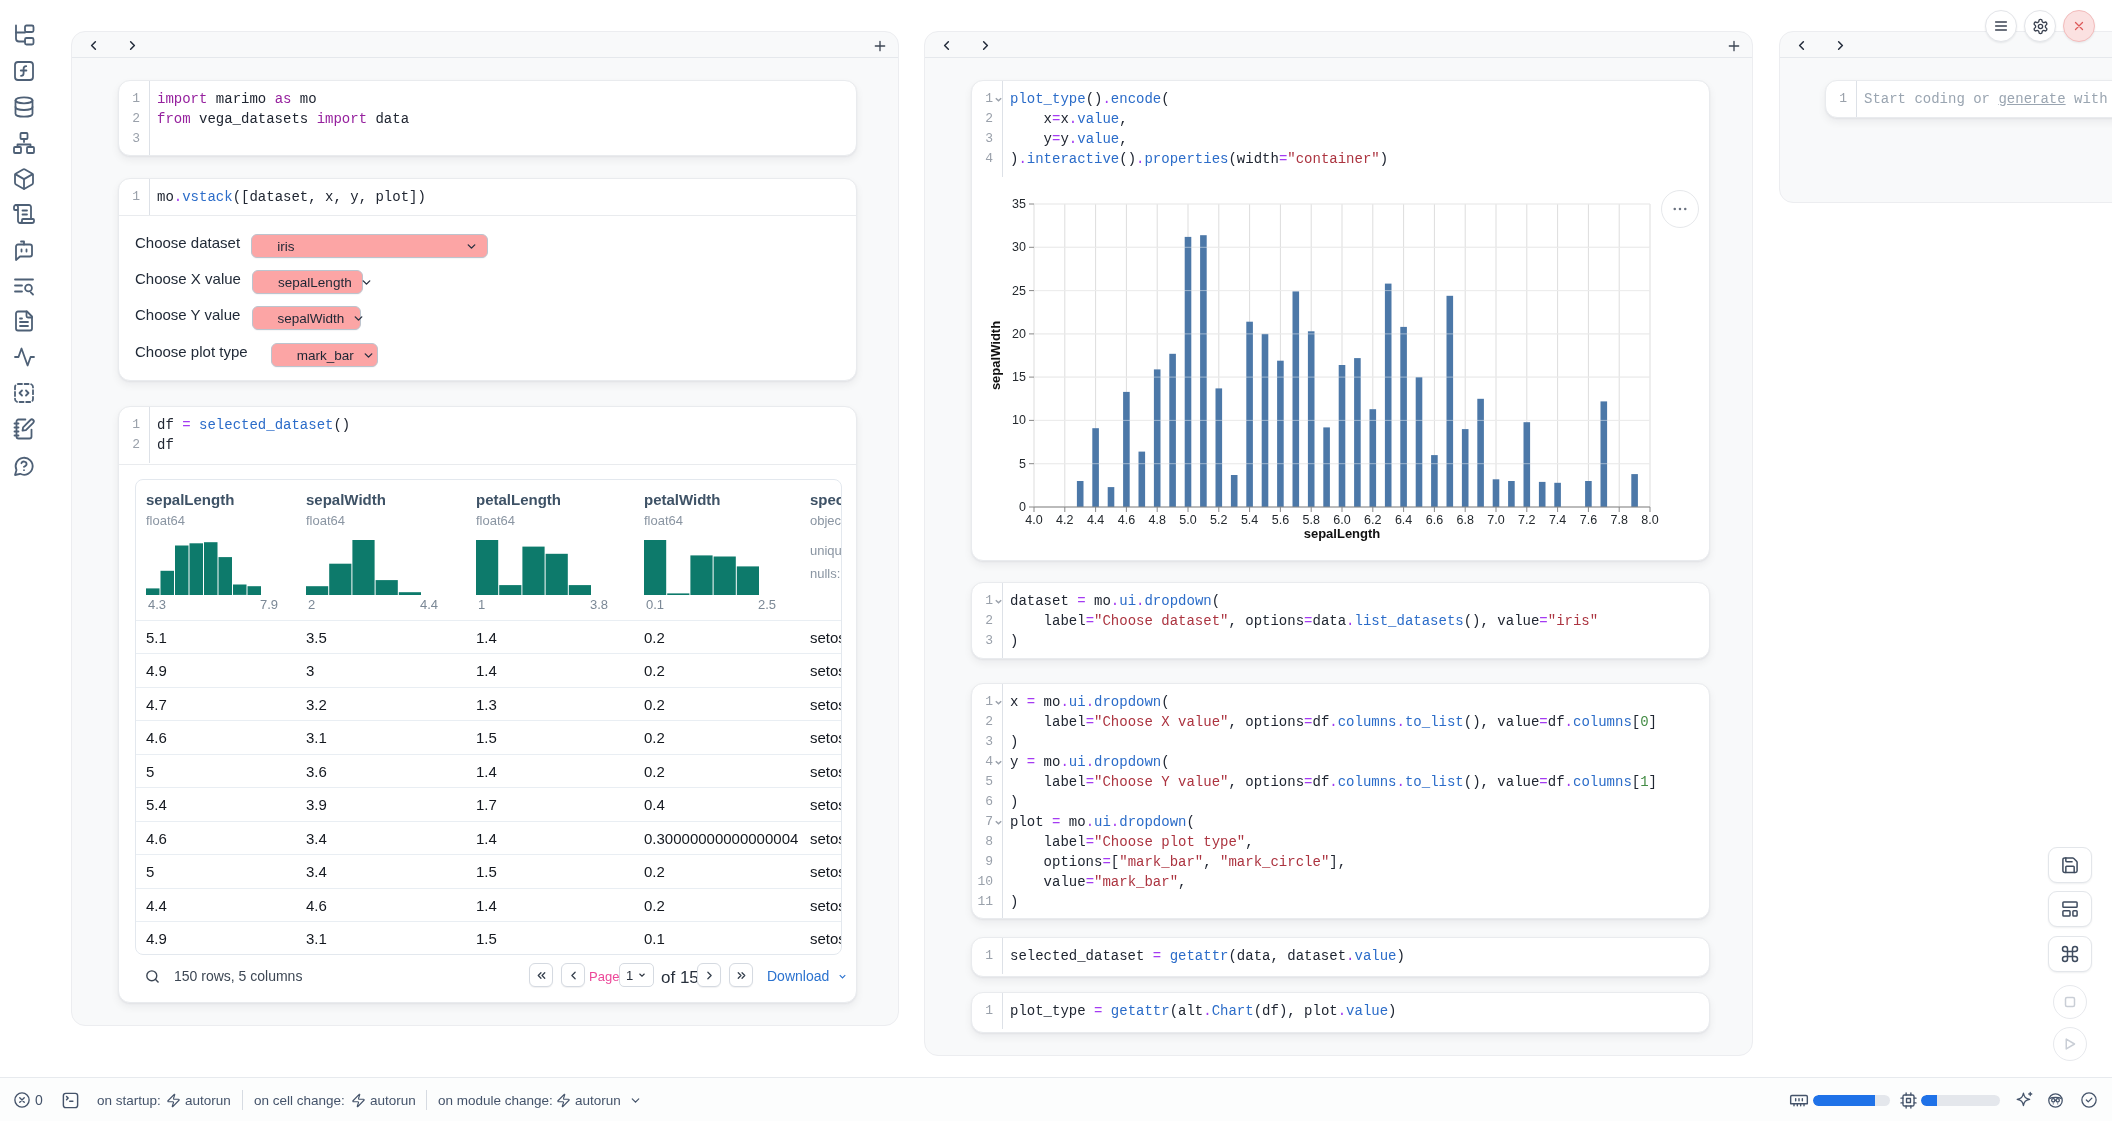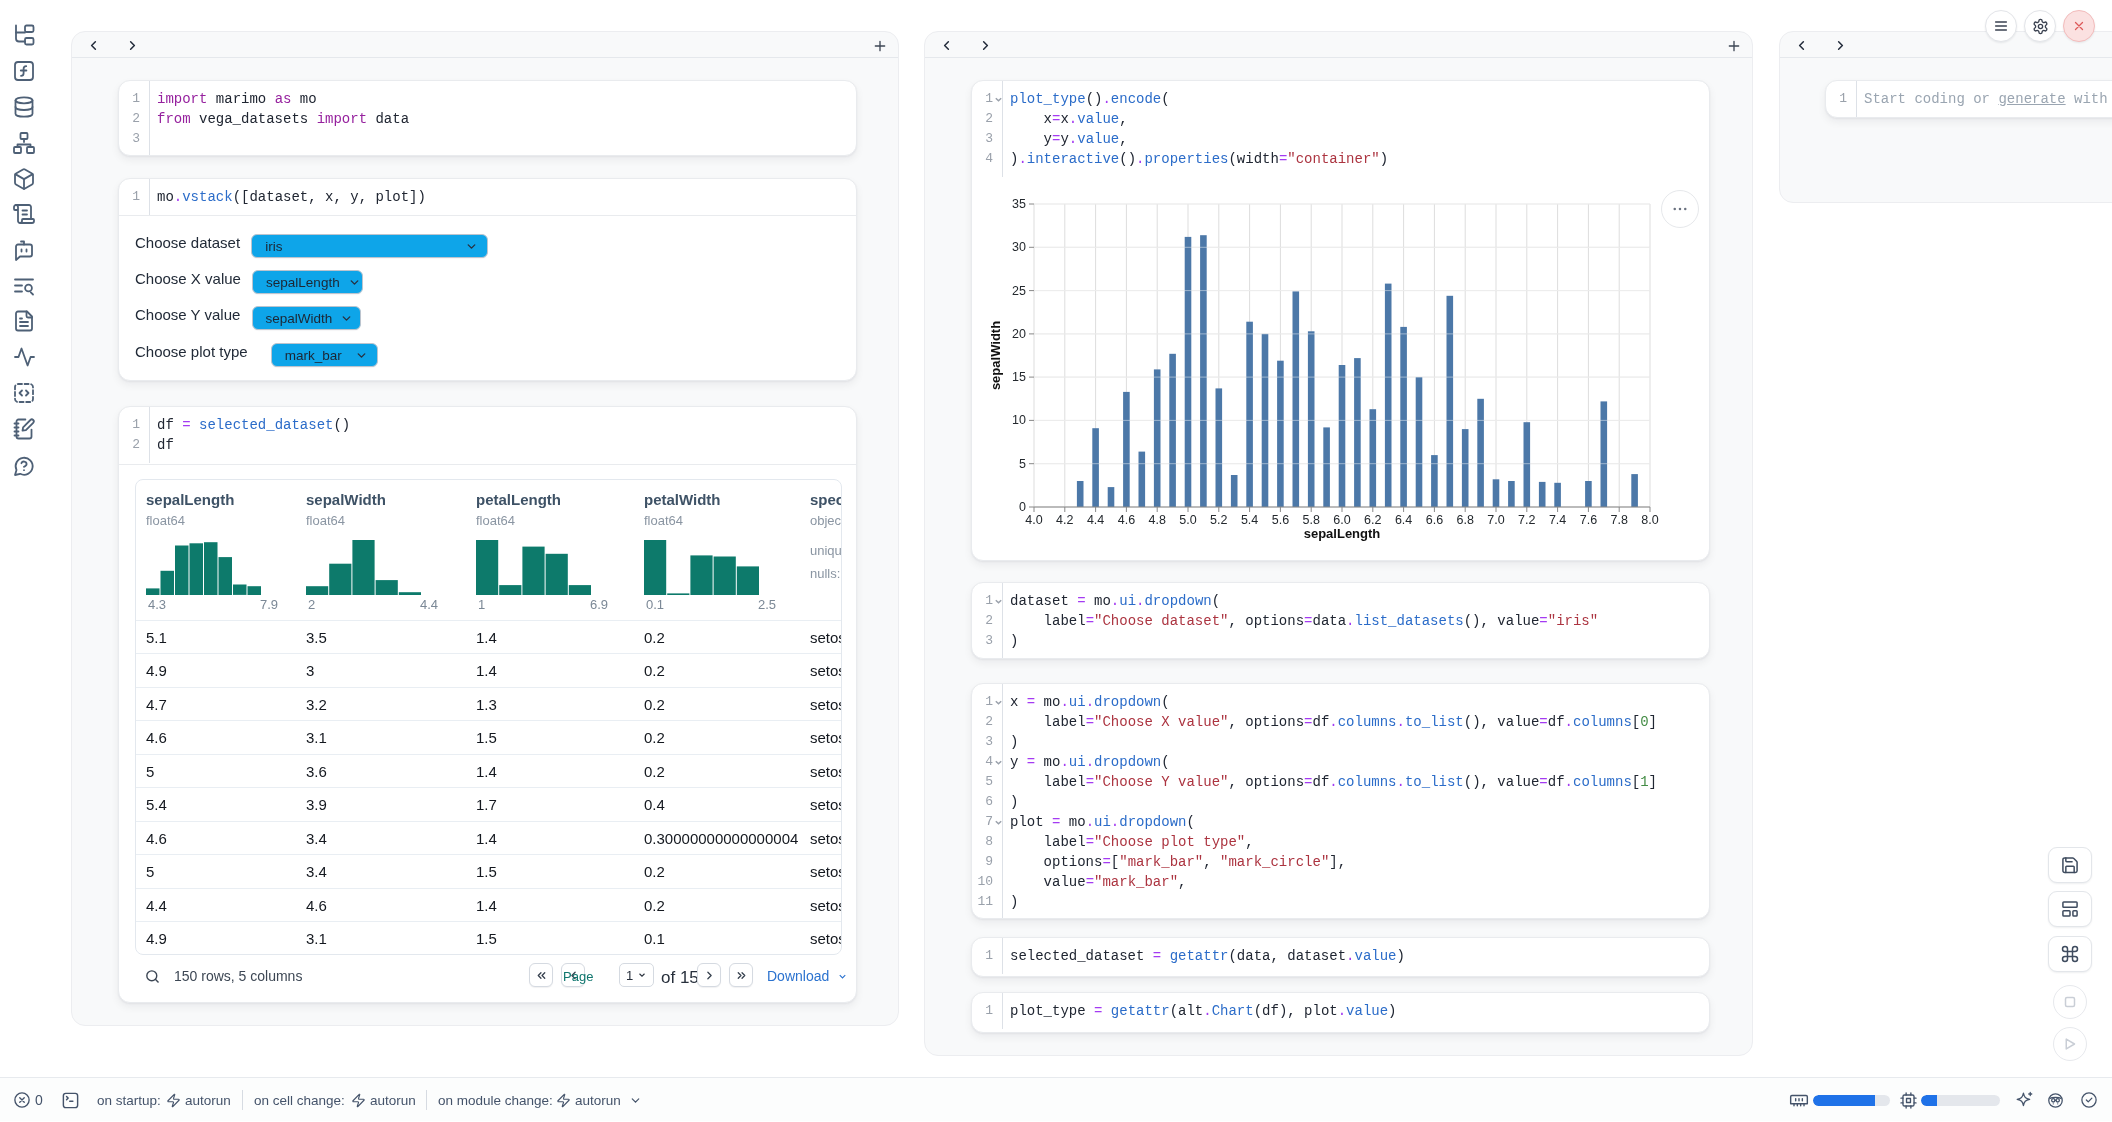--- a/index.html
+++ b/index.html
@@ -12,22 +12,22 @@
 .code{display:flex;align-items:stretch}
 .gut{width:30px;flex:none;padding:8px 9px 8px 0;text-align:right;
  font:13px/20px "Liberation Mono",monospace;color:#9aa1ab;position:relative}
 .gut i{display:block;font-style:normal}
 .src{flex:1;border-left:1px solid #dde1e7;padding:8px 0 8px 7px;
  font:14px/20px "Liberation Mono",monospace;color:#202632;white-space:pre}
 .k{color:#96219e}.f{color:#2b6cc9}.o{color:#a43bf2}.s{color:#ac3440}.n{color:#438c45}
 .out{border-top:1px solid #e9ebee}
 .ctl{font-size:15px;color:#222b38;position:absolute;left:16px;display:flex;align-items:flex-start}
 .sel{display:inline-flex;align-items:center;justify-content:space-between;height:24px;
- border:1px solid #bcc4ce;border-radius:6px;background:#0ea5e9;font-size:14px;color:#1d2634;
- padding:0 9px 0 13px;font-size:13.5px;box-shadow:0 1px 1px rgba(15,23,42,.04)}
+ border:1px solid #bcc4ce;border-radius:6px;background:#fca5a5;font-size:14px;color:#1d2634;
+ padding:0 9px 0 25px;font-size:13.5px;box-shadow:0 1px 1px rgba(15,23,42,.04)}
 .sel svg{margin-left:8px;flex:none}
 .fold{position:absolute;right:-1px;width:9px}
 .hist rect{fill:#0d7a6b}
 .pgbtn{position:absolute;width:24px;height:24px;border:1px solid #d5dae1;border-radius:6px;
  background:#fff;box-shadow:0 1px 1px rgba(15,23,42,.06);display:flex;align-items:center;justify-content:center}
 .rbtn{position:absolute;left:2048px;width:44px;height:36px;border:1px solid #e3e6ea;border-radius:9px;
  background:#fff;box-shadow:0 1px 2px rgba(15,23,42,.07);display:flex;align-items:center;justify-content:center}
 .rcirc{position:absolute;left:2053px;width:34px;height:34px;border:1px solid #e7e9ed;border-radius:50%;
  background:#fff;display:flex;align-items:center;justify-content:center}
 .tcirc{position:absolute;top:10px;width:32px;height:32px;border:1px solid #e3e5e9;border-radius:50%;
@@ -196,21 +196,21 @@
           <div style="position:absolute;left:10px;top:33px;font-size:13px;color:#8a95a2">float64</div>
           <div style="position:absolute;left:10px;top:60px"><svg class="hist" width="115" height="55">
               <rect x="0.0" y="0.0" width="22.2" height="55.0"></rect>
               <rect x="23.2" y="45.1" width="22.2" height="9.9"></rect>
               <rect x="46.4" y="6.6" width="22.2" height="48.4"></rect>
               <rect x="69.6" y="13.8" width="22.2" height="41.2"></rect>
               <rect x="92.8" y="45.1" width="22.2" height="9.9"></rect>
             </svg></div>
           <div style="position:absolute;left:12px;top:117px;width:130px;display:flex;justify-content:space-between;font-size:13px;color:#7b8896">
             <span>1</span>
-            <span>6.9</span>
+            <span>3.8</span>
           </div>
         </div>
         <div style="position:absolute;left:498px;top:0;width:166px;height:140px">
           <div style="position:absolute;left:10px;top:11px;font-weight:bold;font-size:15px;color:#3e5266">petalWidth</div>
           <div style="position:absolute;left:10px;top:33px;font-size:13px;color:#8a95a2">float64</div>
           <div style="position:absolute;left:10px;top:60px"><svg class="hist" width="115" height="55">
               <rect x="0.0" y="0.0" width="22.2" height="55.0"></rect>
               <rect x="23.2" y="53.4" width="22.2" height="1.6"></rect>
               <rect x="46.4" y="15.4" width="22.2" height="39.6"></rect>
               <rect x="69.6" y="16.5" width="22.2" height="38.5"></rect>
@@ -307,21 +307,21 @@
         <div class="pgbtn" style="left:410px;top:8px">
           <svg width="13" height="13" viewBox="0 0 24 24" fill="none" stroke="#36404e" stroke-width="2.4" stroke-linecap="round" stroke-linejoin="round">
             <path d="m11 17-5-5 5-5M18 17l-5-5 5-5"></path>
           </svg>
         </div>
         <div class="pgbtn" style="left:442px;top:8px">
           <svg width="13" height="13" viewBox="0 0 24 24" fill="none" stroke="#36404e" stroke-width="2.4" stroke-linecap="round" stroke-linejoin="round">
             <path d="m15 18-6-6 6-6"></path>
           </svg>
         </div>
-        <div style="position:absolute;left:444px;top:14px;font-size:13px;color:#0f766e">Page</div>
+        <div style="position:absolute;left:470px;top:14px;font-size:13px;color:#ec4899">Page</div>
         <div style="position:absolute;left:500px;top:8px;width:35px;height:24px;border:1px solid #d5dae1;border-radius:5px;background:#fff;font-size:13px;color:#28303c;display:flex;align-items:center;justify-content:center">1&nbsp;<svg width="10" height="10" viewBox="0 0 24 24" fill="none" stroke="#28303c" stroke-width="2.6">
             <path d="m6 9 6 6 6-6"></path>
           </svg></div>
         <div style="position:absolute;left:542px;top:13px;font-size:17px;color:#28303c">of 15</div>
         <div class="pgbtn" style="left:578px;top:8px">
           <svg width="13" height="13" viewBox="0 0 24 24" fill="none" stroke="#36404e" stroke-width="2.4" stroke-linecap="round" stroke-linejoin="round">
             <path d="m9 18 6-6-6-6"></path>
           </svg>
         </div>
         <div class="pgbtn" style="left:610px;top:8px">

